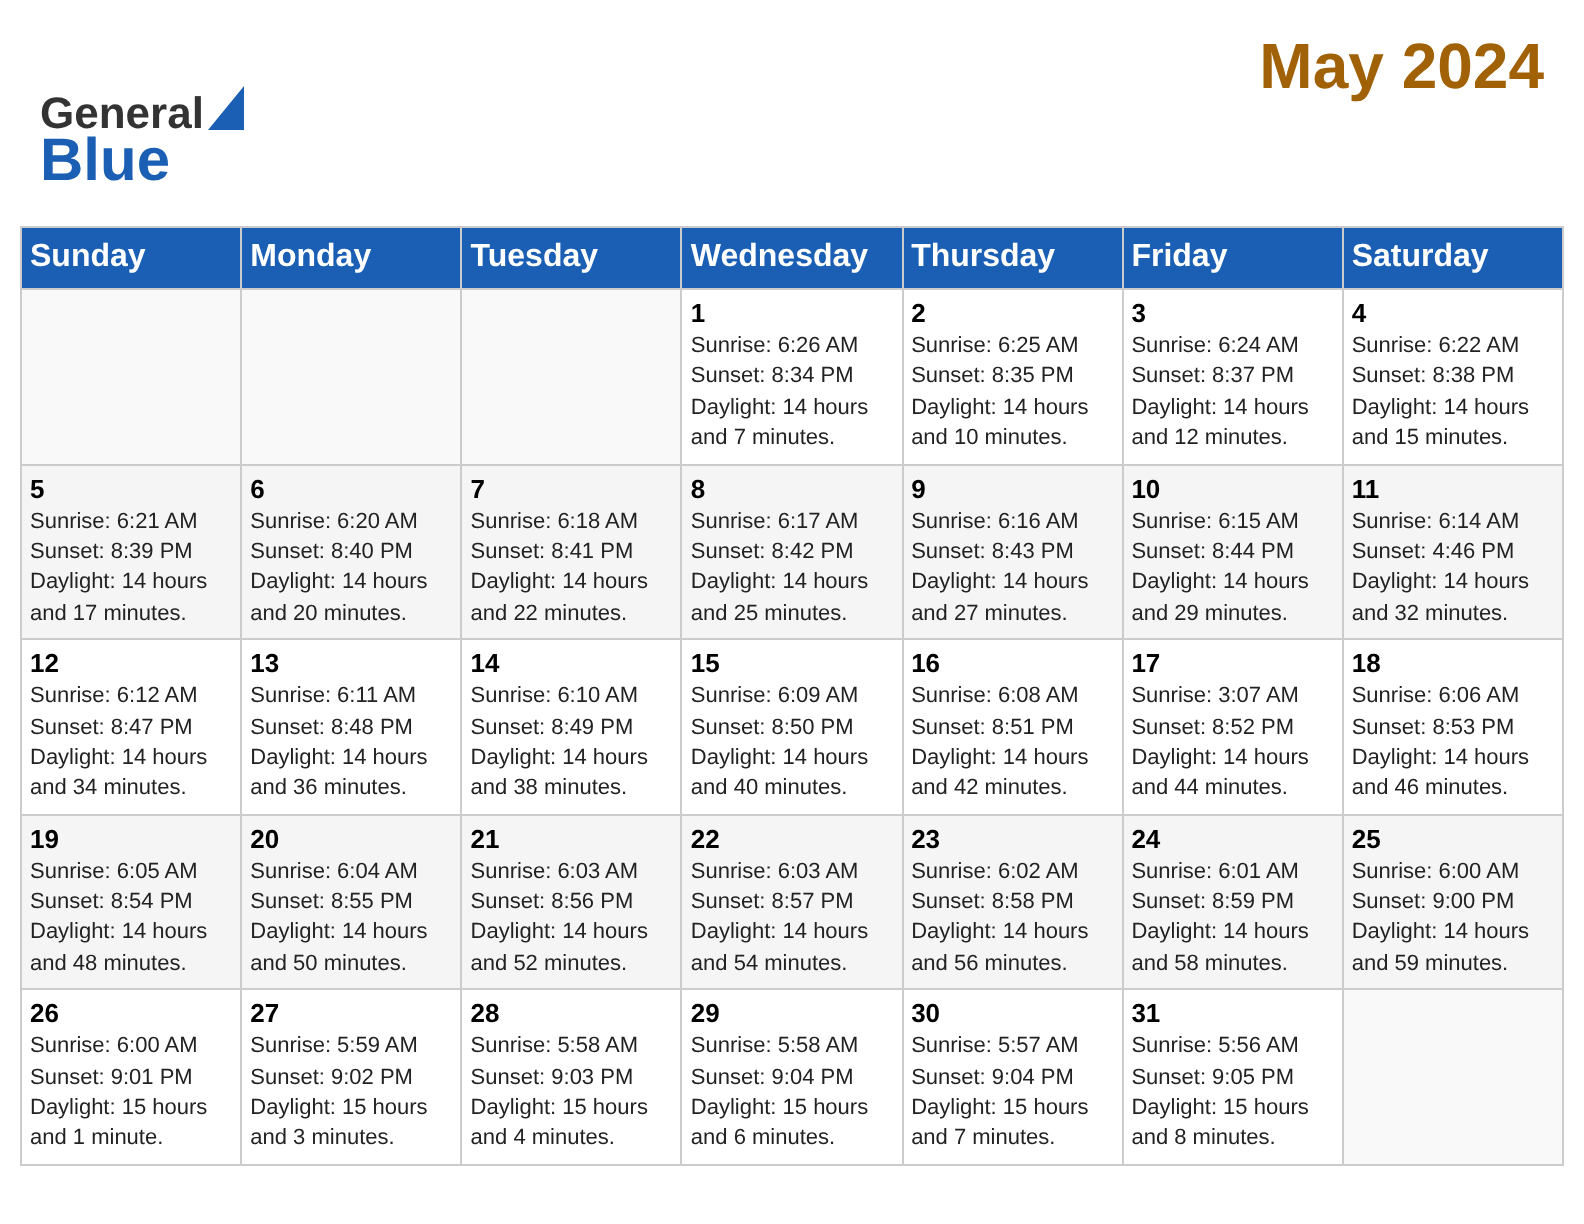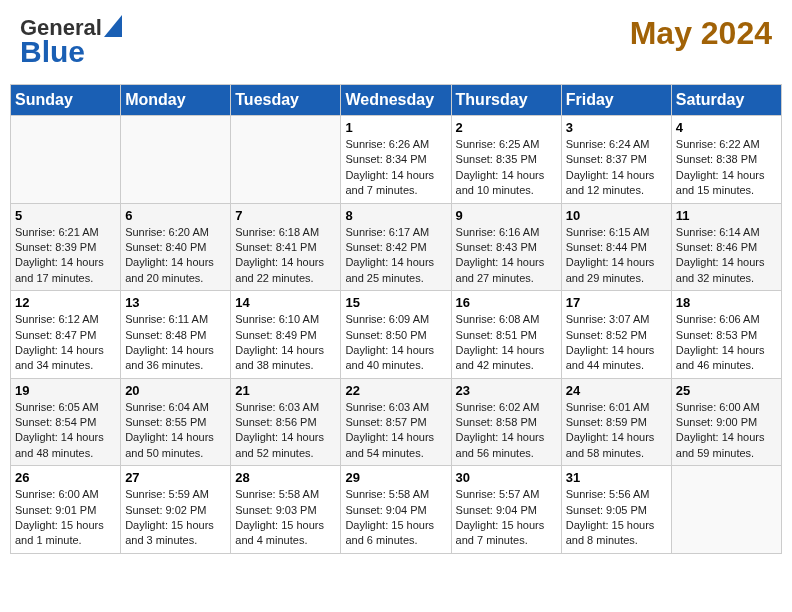--- a/index.html
+++ b/index.html
@@ -83,21 +83,21 @@
     .row-alt td {
       background: #f5f5f5;
     }
   </style>
 </head>
 <body>
 
 <div class="header">
   <div class="logo">
     <div style="display:flex; flex-direction:column; align-items:flex-start;">
-      <div style="display:flex; align-items:center;">
+      <div style="display:flex; align-items:center;margin-top:28px;">
         <span class="logo-text-general">General</span>
         <div style="position:relative; margin-left:2px;">
           <svg width="18" height="22" viewBox="0 0 18 22">
             <polygon points="0,22 18,22 18,0" fill="#1a5fb4"></polygon>
           </svg>
         </div>
       </div>
       <span class="logo-text-blue" style="margin-top:-6px;">Blue</span>
     </div>
   </div>
@@ -202,21 +202,21 @@
           <div class="cell-info">
             <div>Sunrise: 6:15 AM</div>
             <div>Sunset: 8:44 PM</div>
             <div>Daylight: 14 hours and 29 minutes.</div>
           </div>
         </td>
         <td>
           <div class="cell-day">11</div>
           <div class="cell-info">
             <div>Sunrise: 6:14 AM</div>
-            <div>Sunset: 8:46 PM</div>
+            <div>Sunset: 4:46 PM</div>
             <div>Daylight: 14 hours and 32 minutes.</div>
           </div>
         </td>
       </tr>
       <tr>
         <td>
           <div class="cell-day">12</div>
           <div class="cell-info">
             <div>Sunrise: 6:12 AM</div>
             <div>Sunset: 8:47 PM</div>

